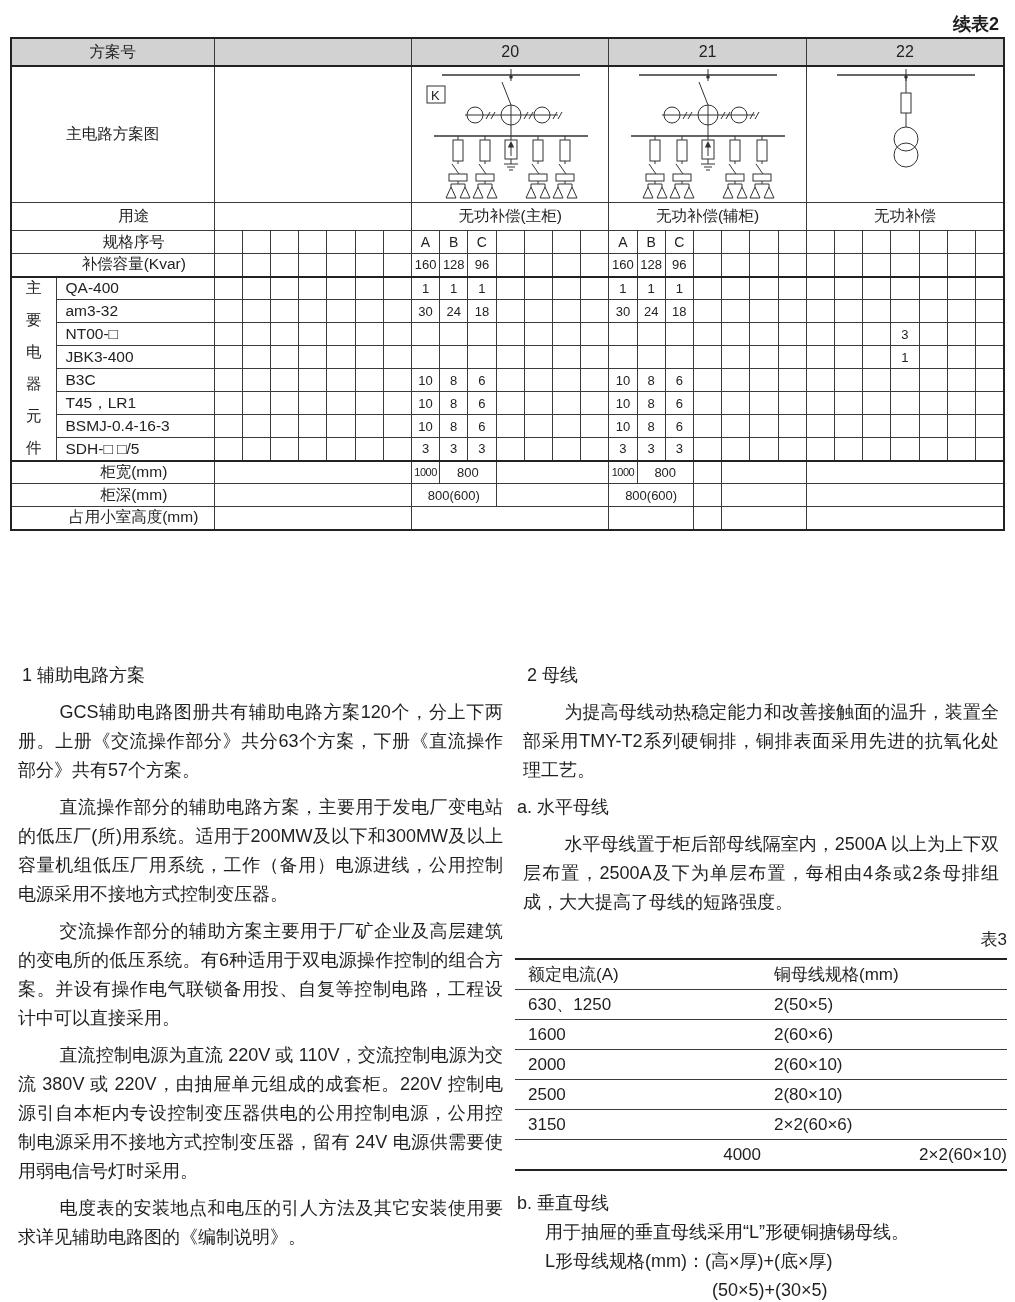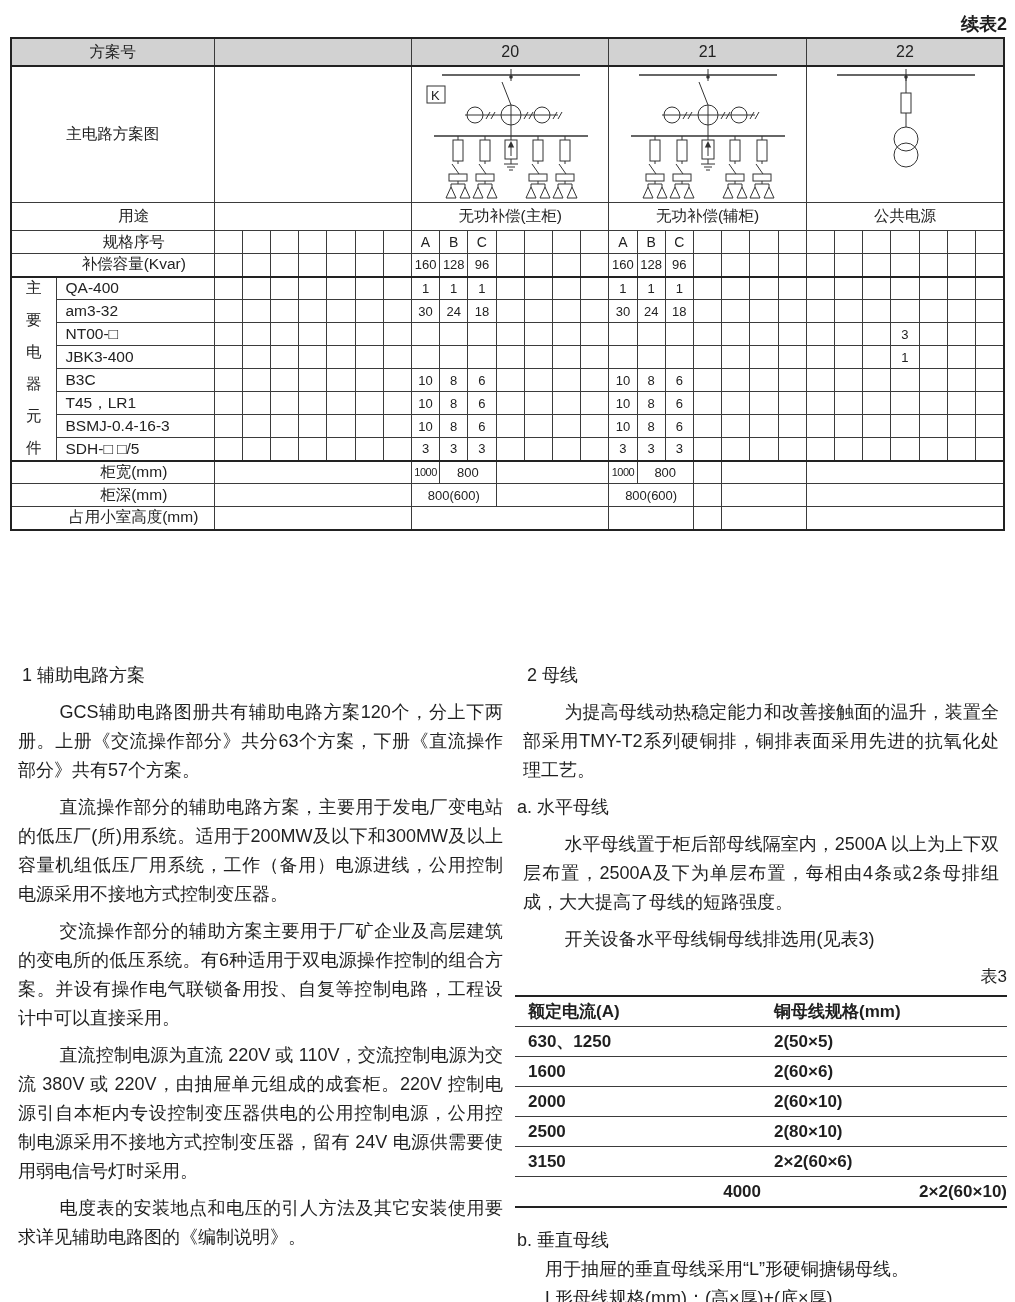--- a/index.html
+++ b/index.html
@@ -1,18 +1,18 @@
 <!DOCTYPE html>
 <html><head>
 <meta charset="utf-8">
 <style>
   html,body{margin:0;padding:0;background:#ffffff;}
   .page{position:relative;width:1015px;height:1302px;background:#fff;
         font-family:"Liberation Sans","DejaVu Sans",sans-serif;color:#222;}
-  .continued{position:absolute;top:12px;right:8px;font-size:18px;font-weight:bold;color:#1d1d1d;}
+  .continued{position:absolute;top:12px;right:16px;font-size:18px;font-weight:bold;color:#1d1d1d;}
 
   
   table.main{position:absolute;left:10px;top:37px;width:995px;border-collapse:collapse;
              table-layout:fixed;border:2.5px solid #222;}
   table.main td{border:1px solid #3b3b3b;text-align:center;vertical-align:middle;
                 padding:0;font-size:13px;color:#222;overflow:hidden;white-space:nowrap;}
   table.main tr.hdr td{background:#d2d2d2;border-bottom:2.5px solid #222;}
   table.main tr.thick td{border-top:2px solid #222;}
   .lbl{text-align:right;padding-left:42px !important;font-size:15.5px !important;}
   .elbl{text-align:left !important;padding-left:9px !important;font-size:15.5px !important;}
@@ -35,21 +35,21 @@
   
   .col-left{position:absolute;left:10px;top:661px;width:501px;font-size:18px;line-height:29px;
             text-align:justify;color:#1f1f1f;}
   .col-right{position:absolute;left:515px;top:661px;width:492px;font-size:18px;line-height:29px;
              text-align:justify;color:#1f1f1f;}
   .col-left p,.col-right p{margin:8px;text-indent:2.3em;}
   .sec-title{padding-left:12px;}
   .sub-title{padding-left:2px;text-indent:0 !important;}
   .t3label{text-align:right;margin-top:8px;font-size:17px;}
   table.t3{width:100%;border-collapse:collapse;margin-top:4px;font-size:17px;}
-  table.t3 th,table.t3 td{font-weight:bold;text-align:left;height:28.5px;padding:0 0 0 13px;
+  table.t3 th,table.t3 td{font-weight:normal;text-align:left;height:28.5px;padding:0 0 0 13px;
                           border-bottom:1px solid #3b3b3b;}
   table.t3 tr.h th{border-top:2px solid #222;}
   table.t3 tr.last td{border-bottom:2px solid #222;text-align:right;}
   table.t3 .c1{width:233px;}
   .b-sec{margin-top:18px;}
   .ind30{padding-left:30px;text-indent:0 !important;}
   .ind197{padding-left:197px;text-indent:0 !important;}
 </style>
 </head>
 <body>
@@ -276,21 +276,21 @@
               <circle class="ln" cx="99" cy="88" r="12"></circle>
         </svg>
       </td>
     </tr>
 
     <tr class="r28">
       <td colspan="2" class="lbl">用途</td>
       <td colspan="7"></td>
       <td colspan="7" class="usage">无功补偿(主柜)</td>
       <td colspan="7" class="usage">无功补偿(辅柜)</td>
-      <td colspan="7" class="usage">公共电源</td>
+      <td colspan="7" class="usage">无功补偿</td>
     </tr>
 
     <tr class="r27">
       <td colspan="2" class="lbl">规格序号</td>
       <td></td>
           <td></td>
           <td></td>
           <td></td>
           <td></td>
           <td></td>
@@ -659,21 +659,20 @@
     <p>交流操作部分的辅助方案主要用于厂矿企业及高层建筑的变电所的低压系统。有6种适用于双电源操作控制的组合方案。并设有操作电气联锁备用投、自复等控制电路，工程设计中可以直接采用。</p>
     <p>直流控制电源为直流 220V 或 110V，交流控制电源为交流 380V 或 220V，由抽屉单元组成的成套柜。220V 控制电源引自本柜内专设控制变压器供电的公用控制电源，公用控制电源采用不接地方式控制变压器，留有 24V 电源供需要使用弱电信号灯时采用。</p>
     <p>电度表的安装地点和电压的引人方法及其它安装使用要求详见辅助电路图的《编制说明》。</p>
   </div>
 
   <div class="col-right">
     <div class="sec-title">2 母线</div>
     <p>为提高母线动热稳定能力和改善接触面的温升，装置全部采用TMY-T2系列硬铜排，铜排表面采用先进的抗氧化处理工艺。</p>
     <div class="sub-title">a. 水平母线</div>
     <p>水平母线置于柜后部母线隔室内，2500A 以上为上下双层布置，2500A及下为单层布置，每相由4条或2条母排组成，大大提高了母线的短路强度。</p>
-    <p>开关设备水平母线铜母线排选用(见表3)</p>
     <div class="t3label">表3</div>
     <table class="t3">
       <tbody>
           <tr class="h">
         <th class="c1">额定电流(A)</th>
         <th>铜母线规格(mm)</th>
       </tr>
       <tr>
         <td>630、1250</td>
         <td>2(50×5)</td>

